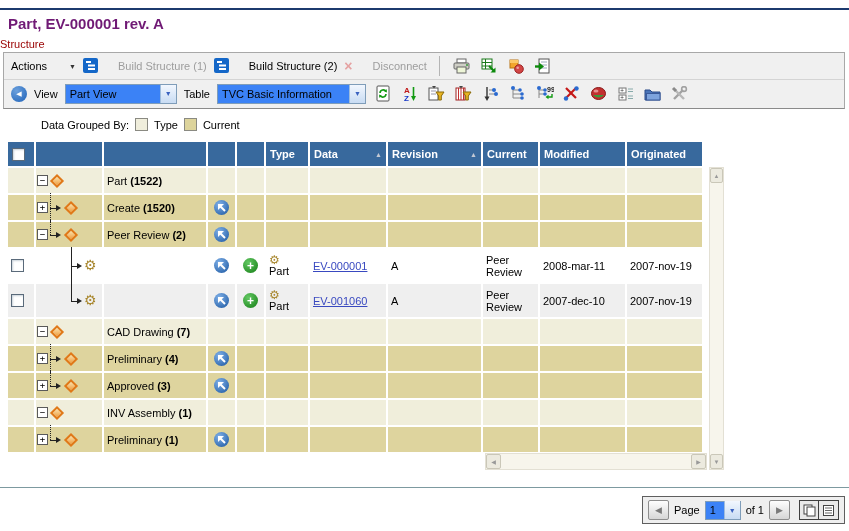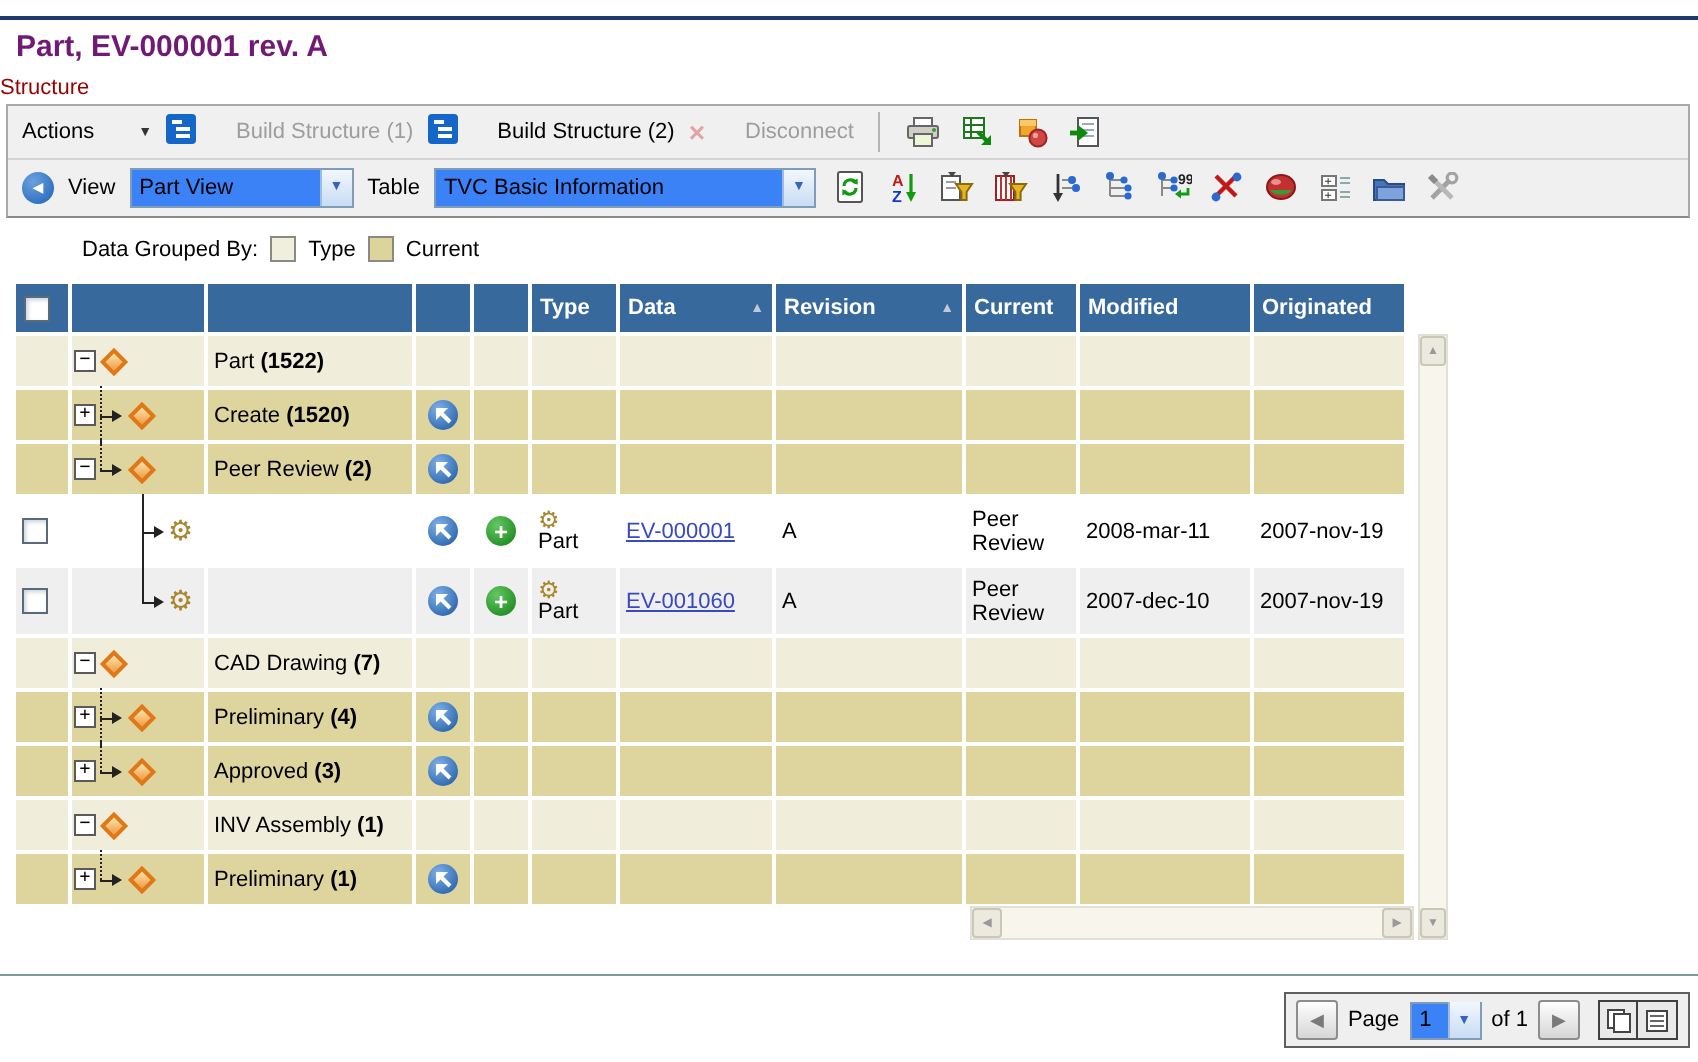--- a/index.html
+++ b/index.html
@@ -25,21 +25,21 @@
   .v-div { width:1px; height:20px; background:#b4b4b4; margin:0 5px; }
   .tb-label { color:#000; }
   .dim-x { color:#e5a2a2; font-weight:bold; font-size:14px; line-height:14px; }
   .icon-btn { width:20px; height:20px; display:flex; align-items:center; justify-content:center; }
 
   .xp-select { display:inline-flex; align-items:center; height:20px; border:1px solid #7f9db9; background:#3b82f6; }
   .xp-select .val { padding:0 4px; flex:1; white-space:nowrap; overflow:hidden; }
   .xp-select .dd { width:16px; height:18px; background:linear-gradient(#f2f7fe,#c8dcf3);
                    border-left:1px solid #9ebcdd; color:#3a62c0; font-size:7px;
                    display:flex; align-items:center; justify-content:center; }
-  .sel-view { width:112px; } .sel-table { width:191px; } .sel-page { width:36px; height:19px; }
+  .sel-view { width:112px; } .sel-table { width:149px; } .sel-page { width:36px; height:19px; }
 
   .circle-btn { width:16px; height:16px; border-radius:50%; display:flex; align-items:center; justify-content:center;
                 background:radial-gradient(circle at 35% 30%, #6ba0dd, #1e62b8); color:#fff; font-size:7px; }
 
   
   .grouping { position:absolute; left:8px; top:118px; display:flex; align-items:center; gap:6px;padding-left:33px; }
   .swatch { width:13px; height:13px; border:1px solid #8a8a82; display:inline-block; }
   .sw-type { background:#f0eedc; } .sw-current { background:#ddd49c; }
 
   

